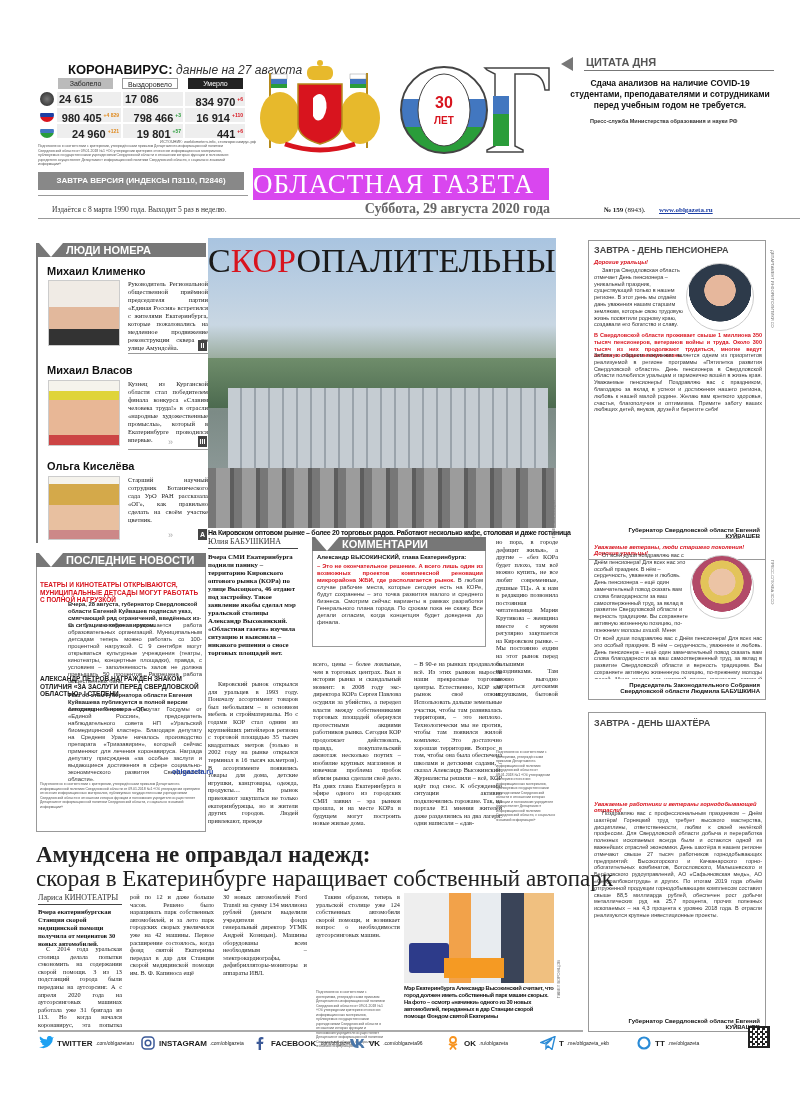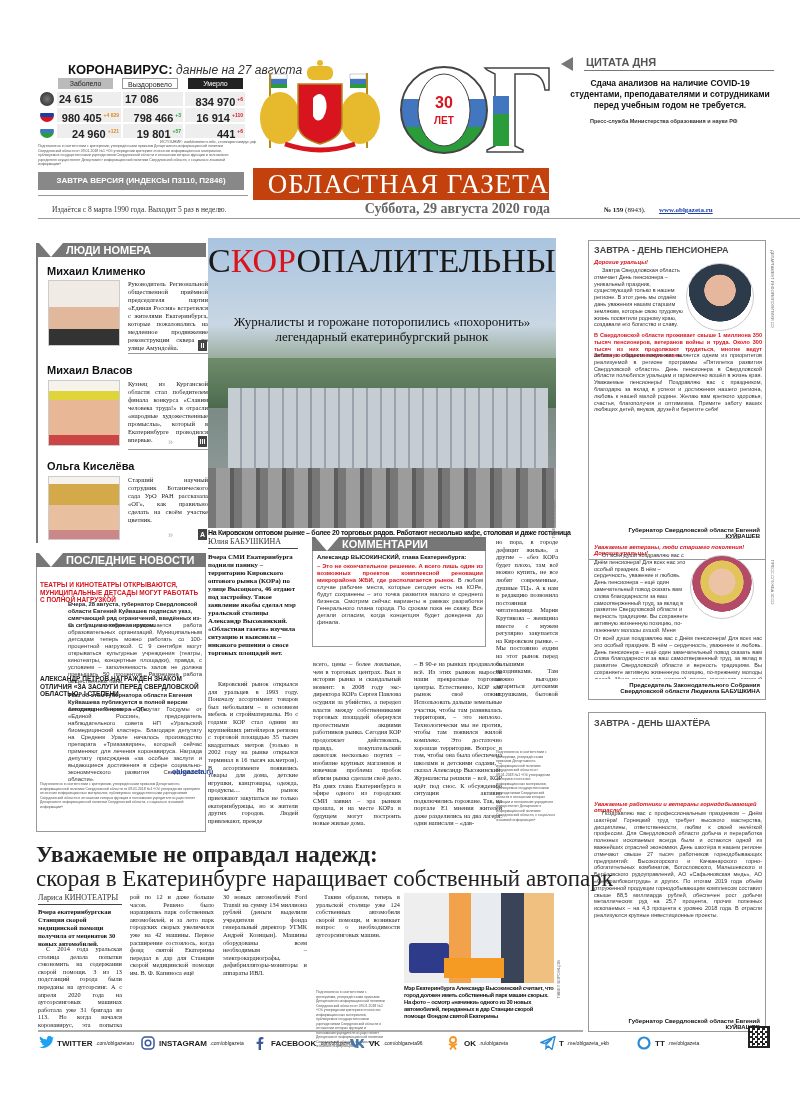--- a/index.html
+++ b/index.html
@@ -12,21 +12,21 @@
 .covid-title i{font-weight:normal;font-size:12px;color:#333}
 .cv-head{top:78px;height:11px;font-size:7px;text-align:center;line-height:11px}
 .cv-row{left:40px;width:205px;height:16px}
 .cv-flag{width:14px;height:14px;border-radius:50%;position:absolute;left:0;top:1px;overflow:hidden}
 .cv-num{position:absolute;font-size:11px;font-weight:bold;top:1px;background:#eee;height:14px;line-height:14px;padding:0 2px}
 .cv-num sup{font-size:5px;margin-left:2px}
 .small-print{font-size:3.5px;line-height:4.5px;color:#555}
 .fullver{left:38px;top:172px;width:206px;height:18px;background:#888;color:#fff;font-size:8px;font-weight:bold;text-align:center;line-height:18px}
 .hr{height:1px;background:#999}
 
-.og-band{left:253px;top:168px;width:296px;height:32px;background:#c2410c;color:#fff;font-size:27px;text-align:right;line-height:32px;letter-spacing:1px}
+.og-band{left:253px;top:168px;width:296px;height:32px;background:#d946ef;color:#fff;font-size:27px;text-align:left;line-height:32px;letter-spacing:1px}
 .date-line{left:290px;top:201px;width:260px;font-size:14px;font-weight:bold;color:#666;text-align:right}
 
 .quote-h{left:586px;top:56px;font-size:11px;font-weight:bold;color:#555}
 .quote-t{left:570px;top:78px;width:200px;font-size:8.5px;font-weight:bold;text-align:center;line-height:11px;color:#111}
 .quote-s{left:590px;top:118px;font-size:5.5px;font-weight:bold;color:#333}
 
 .sec-h{background:#777;color:#fff;font-weight:bold;font-size:11px;height:14px;line-height:14px;padding-left:30px}
 .sec-h .tri{position:absolute;left:3px;top:0;width:0;height:0;border-left:12px solid transparent;border-right:12px solid transparent;border-top:14px solid #fff}
 .person-name{font-size:11px;font-weight:bold;color:#111}
 .photo{background:#ddd;border:1px solid #ccc;overflow:hidden}
@@ -165,21 +165,20 @@
 <div class="abs photo" style="left:48px;top:476px;width:72px;height:64px;background:linear-gradient(#f5f3ec 0 12%,#d4a94a 12% 45%,#e8c0a0 45% 85%,#c88 85%)"></div>
 <div class="abs ptext" style="left:128px;top:476px;width:80px">Старший научный сотрудник Ботанического сада УрО РАН рассказала «ОГ», как правильно сделать на своём участке цветник.</div>
 <div class="abs" style="left:168px;top:530px;font-size:9px;color:#aaa">»</div>
 <div class="abs pagebadge" style="left:198px;top:529px">A</div>
 
 <div class="abs hero">
   <div class="abs" style="left:0;top:120px;width:348px;height:50px;background:linear-gradient(#6f8d6b,#4c6a4f)"></div>
   <div class="abs" style="left:20px;top:150px;width:320px;height:80px;background:repeating-linear-gradient(90deg,#c5ccd2 0 12px,#9aa3ab 12px 14px)"></div>
   <div class="abs" style="left:0;top:230px;width:348px;height:60px;background:repeating-linear-gradient(90deg,#777 0 8px,#9c9c9c 8px 22px,#5d5d5d 22px 26px)"></div>
   <div class="abs hero-title"><span>С</span><span class="red">КОР</span><span>ОПАЛИТЕЛЬНЫЕ</span><br></div>
-  <div class="abs hero-sub">Журналисты и горожане поторопились «похоронить» легендарный екатеринбургский рынок</div>
 </div>
 <div class="abs hero-caption cond">На Кировском оптовом рынке – более 20 торговых рядов. Работают несколько кафе, столовая и даже гостиница</div>
 
 <div class="abs" style="left:36px;top:553px;width:170px;height:14px">
   <div class="sec-h" style="position:relative"><span class="tri"></span><span>ПОСЛЕДНИЕ НОВОСТИ</span></div>
 </div>
 <div class="abs box" style="left:36px;top:567px;width:170px;height:265px;border-top:none"></div>
 <div class="abs redtxt" style="left:40px;top:581px;width:162px;font-size:6.5px;line-height:7.5px">ТЕАТРЫ И КИНОТЕАТРЫ ОТКРЫВАЮТСЯ, МУНИЦИПАЛЬНЫЕ ДЕТСАДЫ МОГУТ РАБОТАТЬ С ПОЛНОЙ НАГРУЗКОЙ</div>
 <div class="abs" style="left:68px;top:601px;width:134px;font-size:5.8px;line-height:7px;font-weight:bold">Вчера, 28 августа, губернатор Свердловской области Евгений Куйвашев подписал указ, смягчающий ряд ограничений, введённых из-за ситуации с коронавирусом.</div>
 <div class="abs" style="left:68px;top:622px;width:134px;font-size:5.8px;line-height:7px;color:#333;text-align:justify">С 1 сентября разрешается работа образовательных организаций. Муниципальным детсадам теперь можно работать со 100-процентной нагрузкой. С 9 сентября могут открываться культурные учреждения (театры, кинотеатры, концертные площадки), правда, с условием – заполняемость залов не должна превышать 50 процентов. Разрешена работа общественных бань.</div>
@@ -223,21 +222,21 @@
 <div class="abs" style="left:600px;top:682px;width:160px;text-align:right;font-size:6px;font-weight:bold;color:#111">Председатель Законодательного Собрания Свердловской области Людмила БАБУШКИНА</div>
 <div class="abs" style="left:770px;top:250px;font-size:4px;color:#777;writing-mode:vertical-rl">ДЕПАРТАМЕНТ ИНФОРМПОЛИТИКИ СО</div>
 <div class="abs" style="left:770px;top:560px;font-size:4px;color:#777;writing-mode:vertical-rl">ПРЕСС-СЛУЖБА ЗССО</div>
 
 <div class="abs box" style="left:588px;top:712px;width:178px;height:320px"></div>
 <div class="abs rbox-h" style="left:594px;top:718px">ЗАВТРА - ДЕНЬ ШАХТЁРА</div>
 <div class="abs" style="left:594px;top:801px;width:168px;font-size:5.8px;font-weight:bold;font-style:italic;color:#d8141e">Уважаемые работники и ветераны горнодобывающей отрасли!</div>
 <div class="abs" style="left:594px;top:810px;width:168px;height:205px;overflow:hidden;font-size:5.5px;line-height:6.8px;color:#333;text-align:justify;text-indent:8px">Поздравляю вас с профессиональным праздником – Днём шахтёра! Горняцкий труд требует высокого мастерства, дисциплины, ответственности, любви к своей нелёгкой профессии. Для Свердловской области добыча и переработка полезных ископаемых всегда были и остаются одной из важнейших отраслей экономики. День шахтёра в нашем регионе отмечают свыше 27 тысяч работников горнодобывающих предприятий: Высокогорского и Качканарского горно-обогатительных комбинатов, Богословского, Малышевского и Берёзовского рудоуправлений, АО «Сафьяновская медь», АО «Севуралбокситруда» и других. По итогам 2019 года объём отгруженной продукции горнодобывающим комплексом составил свыше 88,5 миллиарда рублей, обеспечен рост добычи металлических руд на 25,7 процента, прочих полезных ископаемых – на 4,3 процента к уровню 2018 года. В отрасли реализуются крупные инвестиционные проекты.</div>
 <div class="abs" style="left:600px;top:1018px;width:160px;text-align:right;font-size:6px;font-weight:bold;color:#111">Губернатор Свердловской области Евгений КУЙВАШЕВ</div>
 
-<div class="abs big-h">Уважаемые не оправдал надежд:</div>
+<div class="abs big-h">Амундсена не оправдал надежд:</div>
 <div class="abs big-h2">скорая в Екатеринбурге наращивает собственный автопарк</div>
 <div class="abs serif" style="left:38px;top:893px;font-size:8px;color:#333">Лариса КИНОТЕАТРЫ</div>
 <div class="abs hr" style="left:38px;top:904px;width:84px;background:#444"></div>
 <div class="abs serif" style="left:38px;top:908px;width:84px;font-size:6.6px;line-height:8px;font-weight:bold;color:#111">Вчера екатеринбургская Станция скорой медицинской помощи получила от меценатов 30 новых автомобилей.</div>
 <div class="abs col" style="left:38px;top:945px;width:84px;height:85px;overflow:hidden;text-indent:8px">С 2014 года уральская столица делала попытки сэкономить на содержании скорой помощи. 3 из 13 подстанций города были переданы на аутсорсинг. А с апреля 2020 года на аутсорсинговых машинах работала уже 31 бригада из 113. Но когда начался коронавирус, эта попытка сэкономить вышла боком: машин не хватало, людям приходилось ждать приезда ско-</div>
 <div class="abs col" style="left:130px;top:893px;width:84px;height:137px;overflow:hidden">рой по 12 и даже больше часов. Решено было наращивать парк собственных автомобилей, и за лето парк городских скорых увеличился уже на 42 машины. Первое расширение состоялось, когда фонд святой Екатерины передал в дар для Станции скорой медицинской помощи им. В. Ф. Капиноса ещё</div>
 <div class="abs col" style="left:223px;top:893px;width:84px;height:137px;overflow:hidden">30 новых автомобилей Ford Transit на сумму 134 миллиона рублей (деньги выделили учредители фонда генеральный директор УГМК Андрей Козицын). Машины оборудованы всем необходимым – электрокардиографы, дефибрилляторы-мониторы и аппараты ИВЛ.</div>
 <div class="abs col" style="left:316px;top:893px;width:84px;height:90px;overflow:hidden;text-indent:8px">Таким образом, теперь в уральской столице уже 124 собственных автомобиля скорой помощи, и возникает вопрос о необходимости аутсорсинговых машин.</div>
 <div class="abs small-print" style="left:316px;top:990px;width:70px">Подготовлено в соответствии с критериями, утверждёнными приказом Департамента информационной политики Свердловской области от 09.01.2018 №1 «Об утверждении критериев отнесения информационных материалов, публикуемых государственными учреждениями Свердловской области в отношении которых функции и полномочия учредителя осуществляет Департамент информационной политики Свердловской области, к социально значимой информации»</div>
 <div class="abs" style="left:404px;top:893px;width:150px;height:90px;background:linear-gradient(90deg,#eee 0 30%,#f2a24a 30% 45%,#e8ecf0 45% 65%,#3a4458 65% 80%,#f0c080 80%);overflow:hidden">

